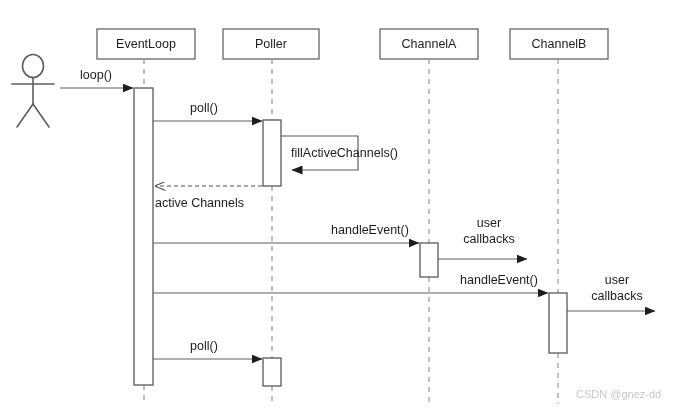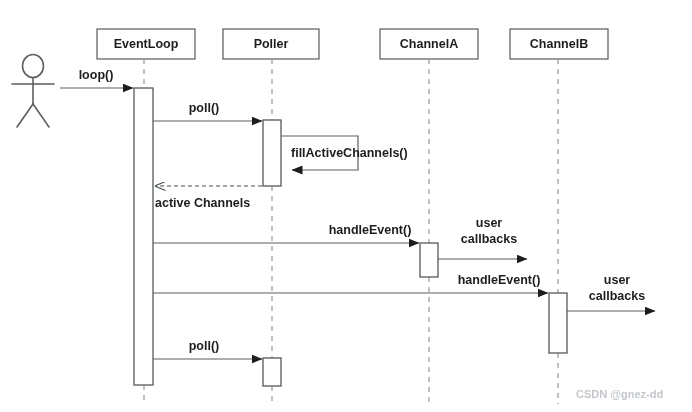--- a/index.html
+++ b/index.html
@@ -10,21 +10,20 @@
   }
   body {
     font-family: "Liberation Sans", sans-serif;
   }
   #diagram-root {
     position: relative;
     width: 692px;
     height: 412px;
     background: #ffffff;
     overflow: hidden;
-    font-weight: bold;
   }
   #diagram-svg {
     display: block;
     width: 692px;
     height: 412px;
   }
   .lifeline-box {
     fill: #ffffff;
     stroke: #555a5e;
     stroke-width: 1.2;

